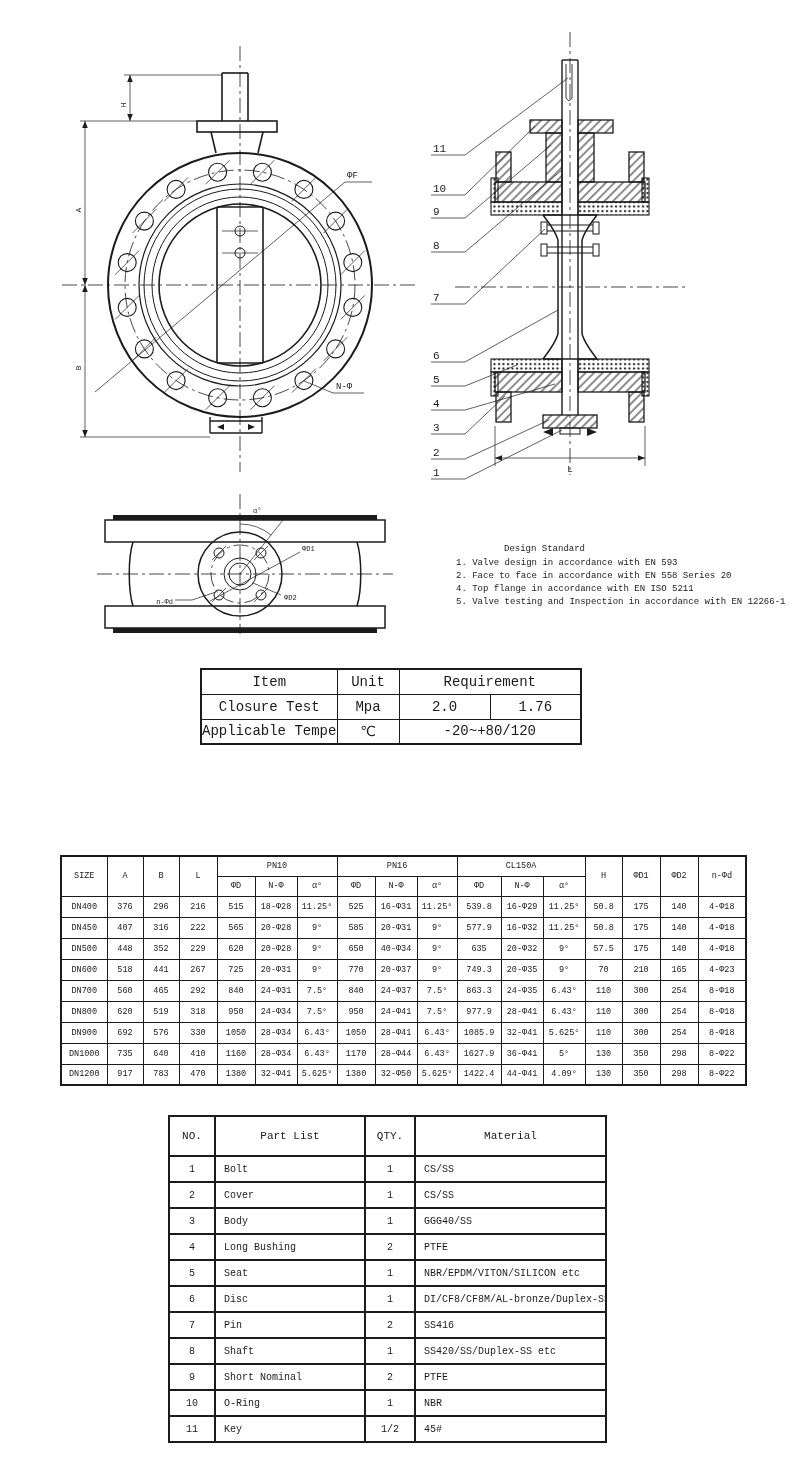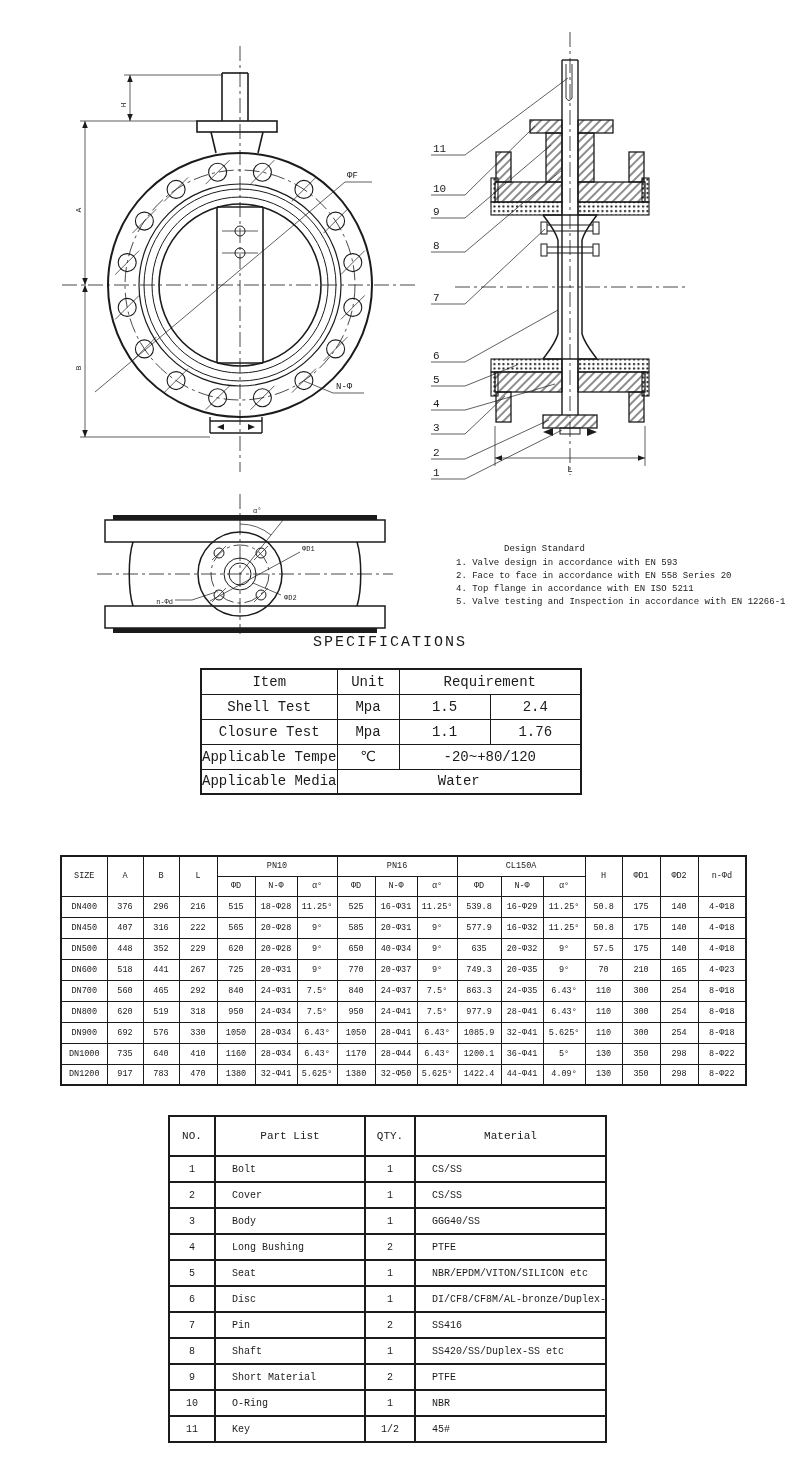--- a/index.html
+++ b/index.html
@@ -36,21 +36,21 @@
     border:2px solid #1b1b1b; }
   .dims-table th, .dims-table td { border:1px solid #1b1b1b; }
   .dims-table thead th { height:20px; }
   .dims-table tbody td { height:21px; }
 
   .part-table { position:absolute; left:168px; top:1115px; width:437px; font-size:10px;
     border:2px solid #1b1b1b; }
   .part-table th, .part-table td { border:2px solid #1b1b1b; }
   .part-table thead th { height:40px; font-size:11px; }
   .part-table tbody td { height:26px; }
-  .part-table td.lft { text-align:left; padding-left:16px; }
+  .part-table td.lft { text-align:left; padding-left:8px; }
 </style>
 </head>
 <body>
 
 <div class="sheet">
 
   <svg width="0" height="0" style="position:absolute" aria-hidden="true">
     <defs>
       <pattern id="hatch" width="6" height="6" patternUnits="userSpaceOnUse" patternTransform="rotate(45)">
         <line x1="3" y1="0" x2="3" y2="6" stroke="#1b1b1b" stroke-width="1"></line>
@@ -311,54 +311,43 @@
   </svg>
 
   <div class="design-standard">
     <div class="ds-title">Design Standard</div>
     <div>1. Valve design in accordance with EN 593</div>
     <div>2. Face to face in accordance with EN 558 Series 20</div>
     <div>4. Top flange in accordance with EN ISO 5211</div>
     <div>5. Valve testing and Inspection in accordance with EN 12266-1</div>
   </div>
 
-  <div class="spec-title">SPECIFICATIONS</div>
   <table class="spec-table">
     <colgroup>
         <col style="width:136px">
         <col style="width:62px">
         <col style="width:91px">
         <col style="width:91px">
       </colgroup>
     <tbody>
         <tr>
       <th>Item</th>
       <th>Unit</th>
       <th colspan="2">Requirement</th>
     </tr>
     <tr>
-      <td>Shell Test</td>
-      <td>Mpa</td>
-      <td>1.5</td>
-      <td>2.4</td>
-    </tr>
-    <tr>
       <td>Closure Test</td>
       <td>Mpa</td>
-      <td>1.1</td>
+      <td>2.0</td>
       <td>1.76</td>
     </tr>
     <tr>
       <td>Applicable Temperature</td>
       <td>℃</td>
       <td colspan="2">-20~+80/120</td>
-    </tr>
-    <tr>
-      <td>Applicable Media</td>
-      <td colspan="3">Water</td>
     </tr>
   </tbody>
     </table>
 
   <table class="dims-table">
     <colgroup>
       <col style="width:46px">
         <col style="width:36px">
         <col style="width:36px">
         <col style="width:38px">
@@ -541,21 +530,21 @@
         <td>DN1000</td>
         <td>735</td>
         <td>640</td>
         <td>410</td>
         <td>1160</td>
         <td>28-Φ34</td>
         <td>6.43°</td>
         <td>1170</td>
         <td>28-Φ44</td>
         <td>6.43°</td>
-        <td>1200.1</td>
+        <td>1627.9</td>
         <td>36-Φ41</td>
         <td>5°</td>
         <td>130</td>
         <td>350</td>
         <td>298</td>
         <td>8-Φ22</td>
       </tr>
         <tr>
         <td>DN1200</td>
         <td>917</td>
@@ -638,21 +627,21 @@
         <td class="lft">SS416</td>
       </tr>
         <tr>
         <td>8</td>
         <td class="lft">Shaft</td>
         <td>1</td>
         <td class="lft">SS420/SS/Duplex-SS etc</td>
       </tr>
         <tr>
         <td>9</td>
-        <td class="lft">Short Material</td>
+        <td class="lft">Short Nominal</td>
         <td>2</td>
         <td class="lft">PTFE</td>
       </tr>
         <tr>
         <td>10</td>
         <td class="lft">O-Ring</td>
         <td>1</td>
         <td class="lft">NBR</td>
       </tr>
         <tr>

